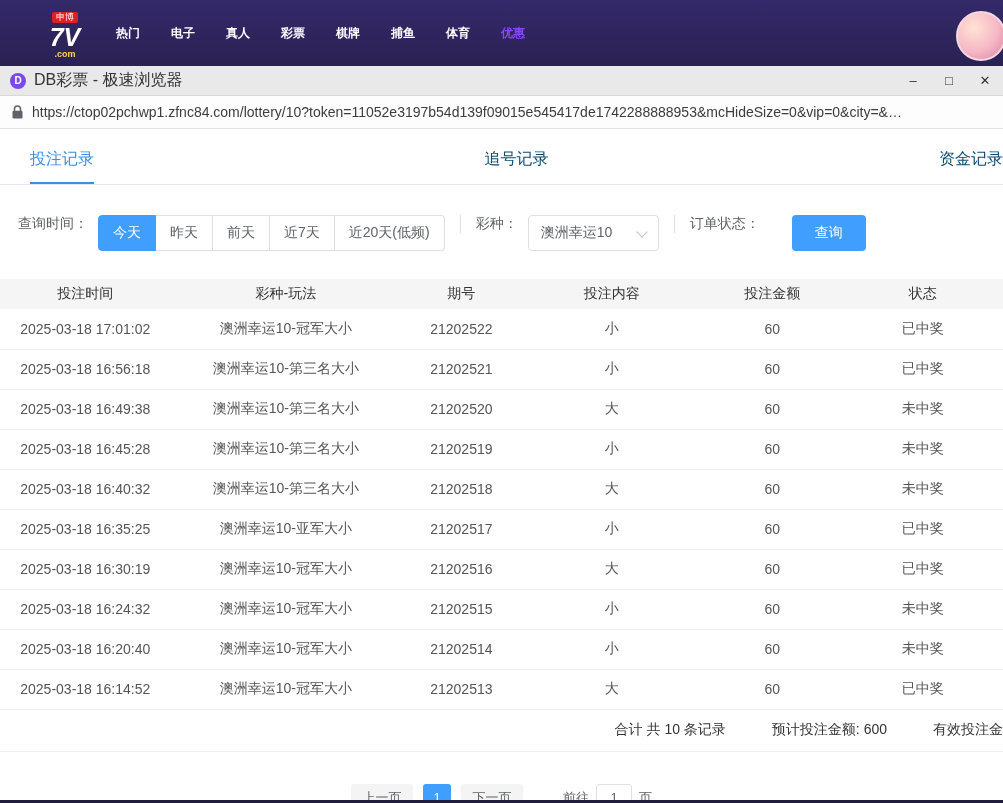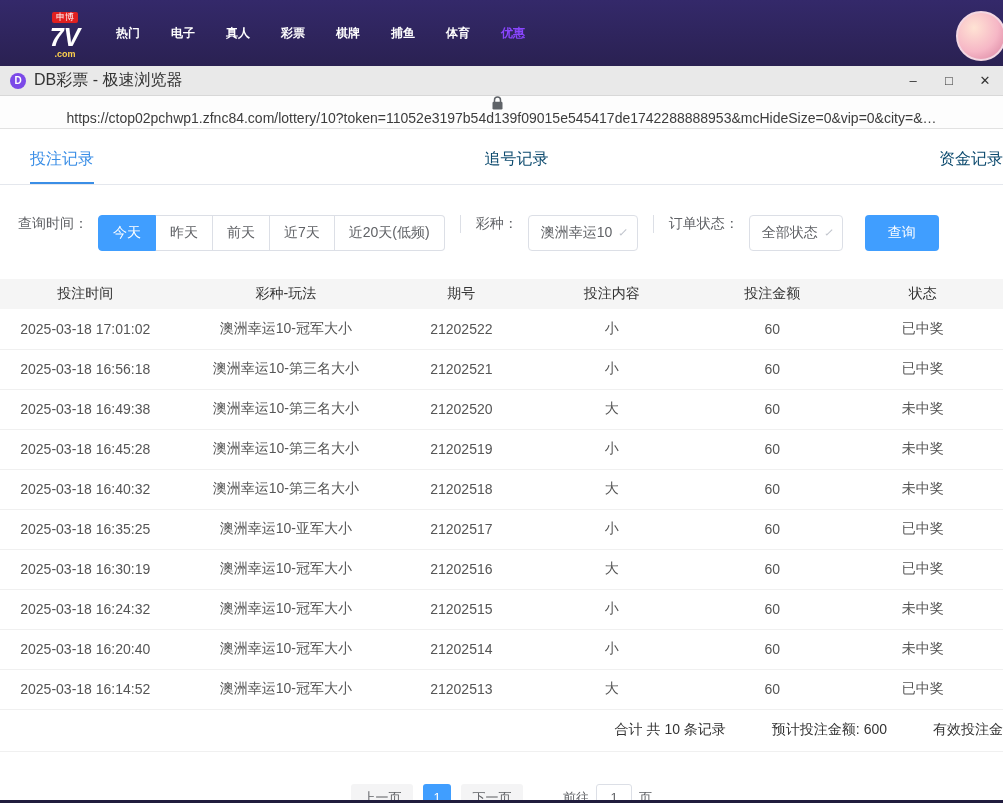--- a/index.html
+++ b/index.html
@@ -28,21 +28,21 @@
   .favicon { width:16px; height:16px; border-radius:50%; background:#7b49e8; color:#fff;
     font-size:10px; font-weight:bold; display:flex; align-items:center; justify-content:center;
     margin-right:8px; }
   .window-title { font-size:16px; color:#333; flex:1; }
   .win-btns { display:flex; height:100%; }
   .win-btn { width:36px; height:100%; border:none; background:transparent; font-size:13px;
     color:#333; cursor:pointer; line-height:30px; }
 
   
   .addressbar { height:33px; background:#fdfdfd; border-bottom:1px solid #e2e2e2;
-    display:flex; align-items:center; padding:0 12px;flex-direction:column; }
+    display:flex; align-items:center; padding:0 12px; }
   .lock-wrap { margin-right:9px; display:flex; align-items:center; }
   .url { font-size:14px; color:#3c3c3c; white-space:nowrap; overflow:hidden; cursor:text; flex:1; }
 
   
   .page { height:671px; background:#fff; overflow:hidden; position:relative; }
   .tabs { display:flex; gap:46px; padding:20px 0 0 30px; border-bottom:1px solid #e4e7ed;justify-content:space-between; }
   .tab { font-size:16px; color:#0c4a6e; padding-bottom:12px; cursor:pointer;
     border-bottom:2px solid transparent; }
   .tab.active { color:#3a8ee6; border-bottom-color:#3a8ee6; }
 
@@ -56,21 +56,21 @@
     font-family:inherit; }
   .seg-btn:first-child { border-left:1px solid #dcdfe6; border-radius:4px 0 0 4px; }
   .seg-btn:last-child { border-radius:0 4px 4px 0; }
   .seg-btn.active { background:#409eff; border-color:#409eff; color:#fff; }
   .vdivider { width:1px; height:18px; background:#dcdfe6; margin:0 15px; }
   .select { display:flex; align-items:center; justify-content:space-between;
     border:1px solid #dcdfe6; border-radius:4px; height:36px; padding:0 10px 0 12px;
     cursor:pointer; background:#fff; color:#606266; }
   .select .chev { width:8px; height:8px; border-right:1.5px solid #c0c4cc;
     border-bottom:1.5px solid #c0c4cc; transform:rotate(45deg); margin:-3px 2px 0 10px; }
-  .lottery-select { width:110px; }
+  .lottery-select { width:131px; }
   .status-select { width:94px; }
   .query-btn { margin-left:22px; width:74px; height:36px; background:#409eff; color:#fff;
     border:none; border-radius:4px; font-size:14px; cursor:pointer; font-family:inherit; }
 
   
   table.records { width:100%; border-collapse:collapse; margin-top:28px; font-size:14px;
     table-layout:fixed; }
   .records th { height:30px; background:#f5f5f5; font-weight:normal; color:#333;
     text-align:center; }
   .records td { height:40px; text-align:center; color:#555; border-bottom:1px solid #f0f0f0; }
@@ -158,24 +158,20 @@
         <button class="seg-btn">近20天(低频)</button>
       </div>
     <span class="vdivider"></span>
     <span class="flabel">彩种：</span>
     <div class="select lottery-select">
       <span>澳洲幸运10</span>
       <span class="chev"></span>
     </div>
     <span class="vdivider"></span>
     <span class="flabel">订单状态：</span>
-    <div class="select status-select">
-      <span>全部状态</span>
-      <span class="chev"></span>
-    </div>
     <button class="query-btn">查询</button>
   </div>
 
   <table class="records">
     <thead>
       <tr>
         <th>投注时间</th>
         <th>彩种-玩法</th>
         <th>期号</th>
         <th>投注内容</th>

